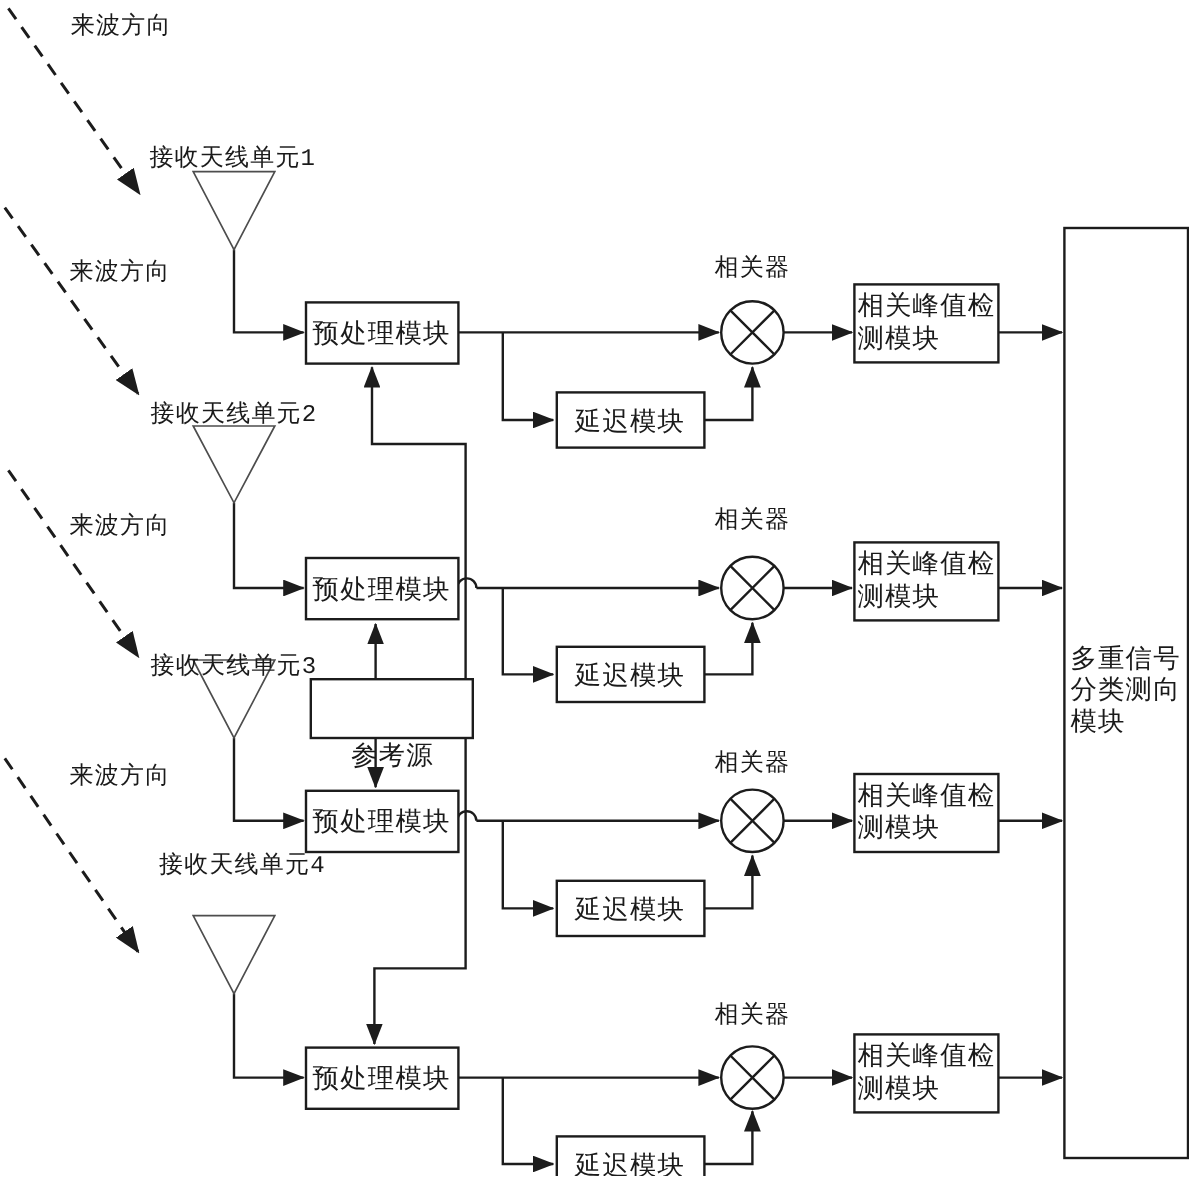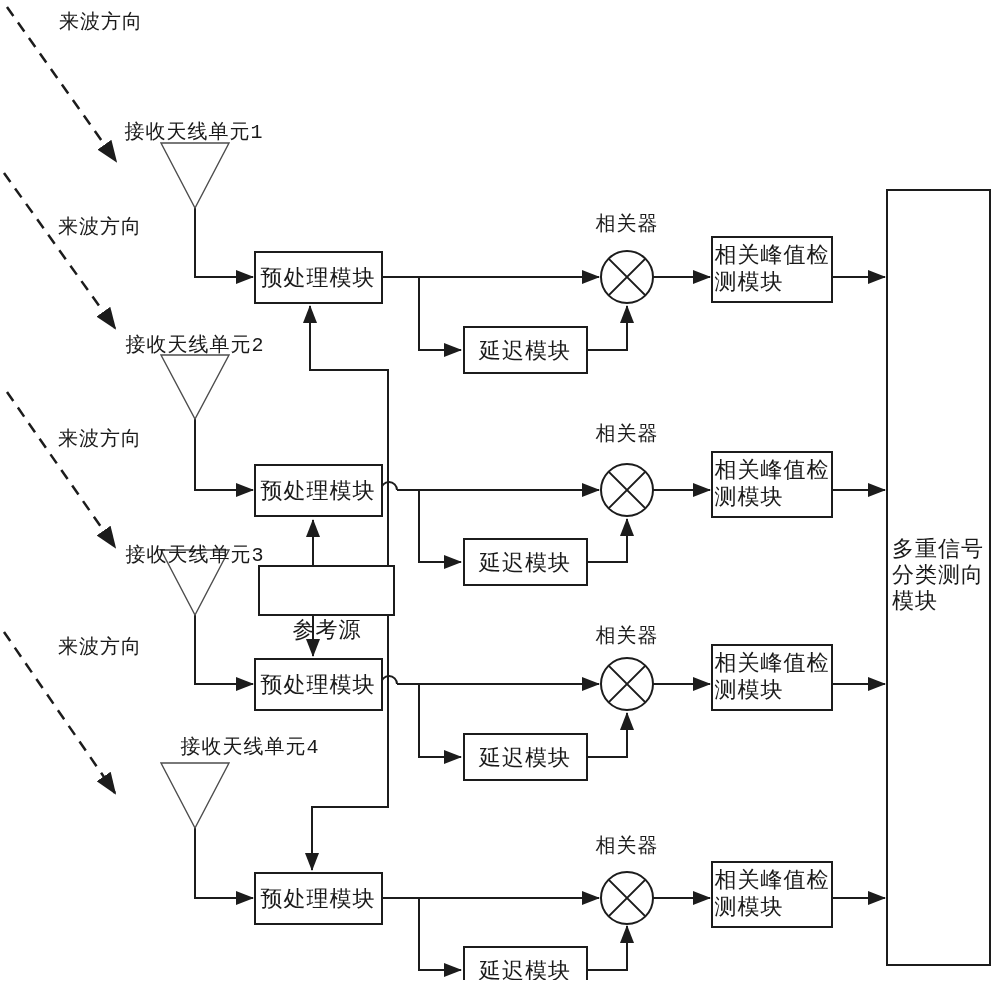--- a/index.html
+++ b/index.html
@@ -135,21 +135,21 @@
   </svg>
 
   <div class="lbl s20" style="left:101px;top:21px;">来波方向</div>
   <div class="lbl s20" style="left:100px;top:226px;">来波方向</div>
   <div class="lbl s20" style="left:100px;top:438px;">来波方向</div>
   <div class="lbl s20" style="left:100px;top:646px;">来波方向</div>
 
   <div class="lbl s20" style="left:194px;top:131px;">接收天线单元1</div>
   <div class="lbl s20" style="left:195px;top:344px;">接收天线单元2</div>
   <div class="lbl s20" style="left:195px;top:554px;">接收天线单元3</div>
-  <div class="lbl s20" style="left:202px;top:746px;margin-left:48px;">接收天线单元4</div>
+  <div class="lbl s20" style="left:202px;top:720px;">接收天线单元4</div>
 
   <div class="lbl s22" style="left:318px;top:278px;">预处理模块</div>
   <div class="lbl s22" style="left:318px;top:491px;">预处理模块</div>
   <div class="lbl s22" style="left:318px;top:685px;">预处理模块</div>
   <div class="lbl s22" style="left:318px;top:899px;">预处理模块</div>
 
   <div class="lbl s22" style="left:525px;top:351px;">延迟模块</div>
   <div class="lbl s22" style="left:525px;top:563px;">延迟模块</div>
   <div class="lbl s22" style="left:525px;top:758px;">延迟模块</div>
   <div class="lbl s22" style="left:525px;top:971px;">延迟模块</div>

